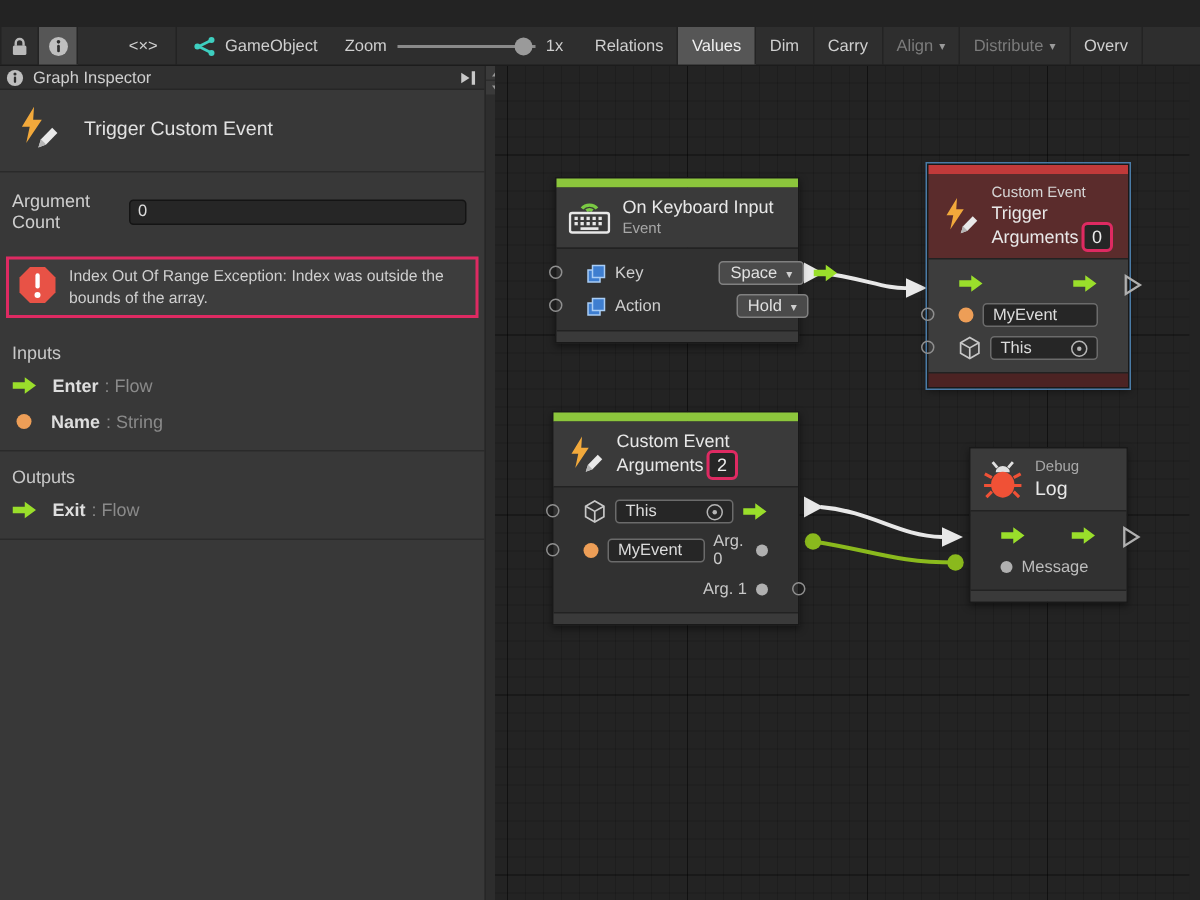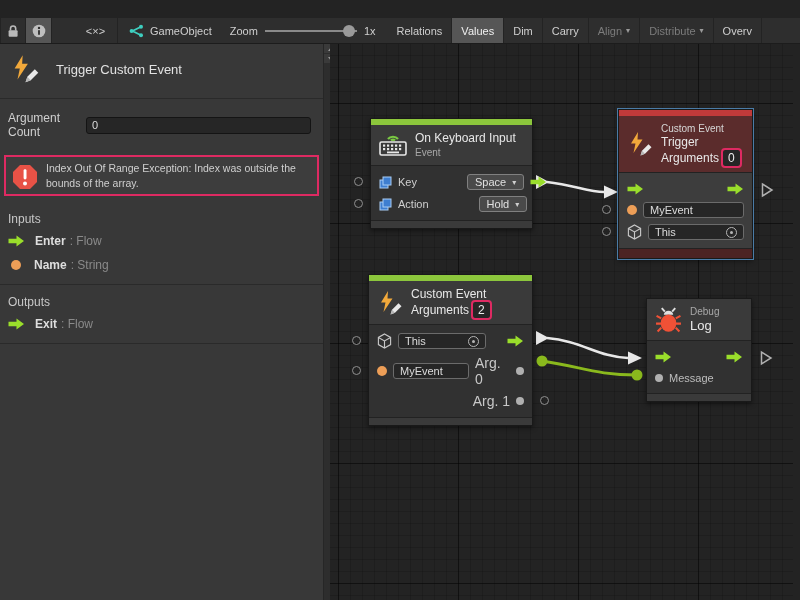--- a/index.html
+++ b/index.html
@@ -34,21 +34,21 @@
   .insp-main{flex:1;display:flex;flex-direction:column;min-width:0;}
   .insp-header{height:16px;background:#303030;border-bottom:1px solid #262626;display:flex;align-items:center;
                gap:6px;padding:0 4px;color:#cfcfcf;font-size:11px;}
   .insp-header .dock{margin-left:auto;}
   .insp-title-block{display:flex;align-items:center;gap:16px;padding:10px 8px 14px 10px;border-bottom:1px solid #2a2a2a;}
   .insp-title{font-size:13px;color:#e2e2e2;}
   .insp-row{display:flex;align-items:center;padding:12px 12px 4px 8px;}
   .insp-label{font-size:12px;color:#cfcfcf;width:78px;flex-shrink:0;}
   .insp-input{flex:1;height:17px;background:#262626;border:1px solid #141414;border-radius:3px;color:#dcdcdc;
               font-size:11px;padding:0 5px;display:flex;align-items:center;}
-  .error-box{margin:12px 4px 6px 4px;border:2px solid #de2a62;background:#3d3d3d;display:flex;align-items:flex-end;
+  .error-box{margin:12px 4px 6px 4px;border:2px solid #de2a62;background:#3d3d3d;display:flex;align-items:flex-start;
              gap:8px;padding:4px 6px;}
   .error-text{font-size:10.5px;color:#cfcfcf;line-height:1.4;}
   .section-heading{font-size:12px;color:#c8c8c8;padding:10px 8px 2px 8px;}
   .port-row{display:flex;align-items:center;gap:10px;padding:6px 8px 4px 8px;}
   .port-name{font-size:12px;font-weight:bold;color:#dedede;}
   .port-type{font-size:12px;color:#8a8a8a;margin-left:-6px;}
   .section-div{border-bottom:1px solid #2a2a2a;margin-top:8px;}
   .scroll-strip{width:14px;background:#2d2d2d;border-left:1px solid #262626;display:flex;flex-direction:column;align-items:center;}
   .scroll-btn{width:14px;height:9px;background:#3a3a3a;margin-bottom:1px;display:flex;align-items:center;justify-content:center;}
   .tri-up{width:0;height:0;border-left:3.5px solid transparent;border-right:3.5px solid transparent;border-bottom:4px solid #979797;}
@@ -69,32 +69,32 @@
   .node{position:absolute;border:1px solid #191919;box-shadow:0 2px 5px rgba(0,0,0,.45);}
   .node.selected{outline:1.5px solid #4a7ba6;}
   .colorbar{height:6px;}
   .bar-green{background:#8cc63c;}
   .bar-red{background:#c13a3a;}
   .n-header{background:#3a3a3a;display:flex;align-items:center;gap:8px;padding:6px 8px;}
   .n-header.red{background:#5b2c2c;}
   .n-title{font-size:12px;color:#e8e8e8;line-height:1.25;}
   .n-sub{font-size:10px;color:#a8a8a8;line-height:1.3;}
   .n-cat{font-size:10px;color:#d6d6d6;line-height:1.3;}
-  .n-body{background:#313131;border-top:1px solid #222;padding:5px 0;}
+  .n-body{background:#313131;border-top:1px solid #222;padding:5px 12px;}
   .n-body.red-sel{background:#3d3d3d;}
   .n-footer{height:8px;background:#3a3a3a;border-top:1px solid #222;}
   .n-footer.redf{background:#4c2323;height:10px;}
   .n-row{position:relative;display:flex;align-items:center;gap:6px;padding:3px 8px;min-height:21px;}
   .n-field{background:#262626;border:1px solid #6b6b6b;border-radius:3px;color:#dcdcdc;font-size:11px;
            padding:1px 6px;display:flex;align-items:center;gap:6px;}
   .n-dropdown{background:#4a4a4a;border:1px solid #808080;border-radius:3px;color:#e0e0e0;font-size:11px;
               padding:1px 7px;display:flex;align-items:center;gap:6px;margin-left:44px;}
   .n-dropdown .dd-glyph{color:#cfcfcf;margin-left:0;}
   .row-label{font-size:11px;color:#cfcfcf;}
-  .arg-label{font-size:14px;color:#c8c8c8;margin-left:auto;}
+  .arg-label{font-size:11px;color:#c8c8c8;margin-left:auto;}
   .val-box{background:#262626;border-radius:2px;outline:2px solid #de2a62;color:#ececec;font-size:12px;
            padding:0 5px;line-height:16px;margin-left:4px;}
   .push-right{margin-left:auto;}
   .dot-orange{width:10px;height:10px;border-radius:50%;background:#ed9e57;flex-shrink:0;}
   .dot-gray{width:8px;height:8px;border-radius:50%;background:#b0b0b0;flex-shrink:0;}
   .hollow-port{position:absolute;left:-17px;top:50%;margin-top:-5px;width:9px;height:9px;border:1.5px solid #8f8f8f;border-radius:50%;}
   .hollow-port.right{left:auto;right:-17px;}
   .target-pick{width:11px;height:11px;border:1px solid #b5b5b5;border-radius:50%;position:relative;flex-shrink:0;margin-left:auto;}
   .target-pick::after{content:"";position:absolute;left:3px;top:3px;width:3px;height:3px;border-radius:50%;background:#b5b5b5;}
   .flow-tri{position:absolute;}
@@ -174,20 +174,36 @@
       <span>Distribute</span>
       <span class="dd-glyph">▾</span>
     </div>
   <div class="tb-btn">
       <span>Overv</span>
     </div>
 </div>
 
 <div class="inspector">
   <div class="insp-main">
+    <div class="insp-header">
+      <span class="icon">
+        <svg width="12" height="12" viewBox="0 0 14 14">
+            <circle cx="7" cy="7" r="6.3" fill="#bfbfbf"></circle>
+            <circle cx="7" cy="3.9" r="1.2" fill="#2e2e2e"></circle>
+            <rect x="6.1" y="5.9" width="1.8" height="5" rx="0.9" fill="#2e2e2e"></rect>
+          </svg>
+      </span>
+      <span>Graph Inspector</span>
+      <span class="icon dock">
+        <svg width="13" height="12" viewBox="0 0 13 12">
+            <polygon points="1.5,2.5 1.5,9.5 7,6" fill="#c9c9c9"></polygon>
+            <rect x="8.5" y="1.5" width="2.2" height="9" fill="#c9c9c9"></rect>
+          </svg>
+      </span>
+    </div>
 
     <div class="insp-title-block">
       <span class="icon">
         <svg width="30" height="30" viewBox="0 0 26 26">
             <polygon points="11,1 4,12.5 8.5,12.5 6.5,22 15.5,8.5 10.5,8.5" fill="#f2a93b"></polygon>
             <polygon points="13.5,24.5 15,19.8 21.5,13.2 24.5,16.2 18,22.8" fill="#e9e9e9"></polygon>
             <polygon points="13.5,24.5 15,19.8 18,22.8" fill="#b5b5b5"></polygon>
           </svg>
       </span>
       <span class="insp-title">Trigger Custom Event</span>

